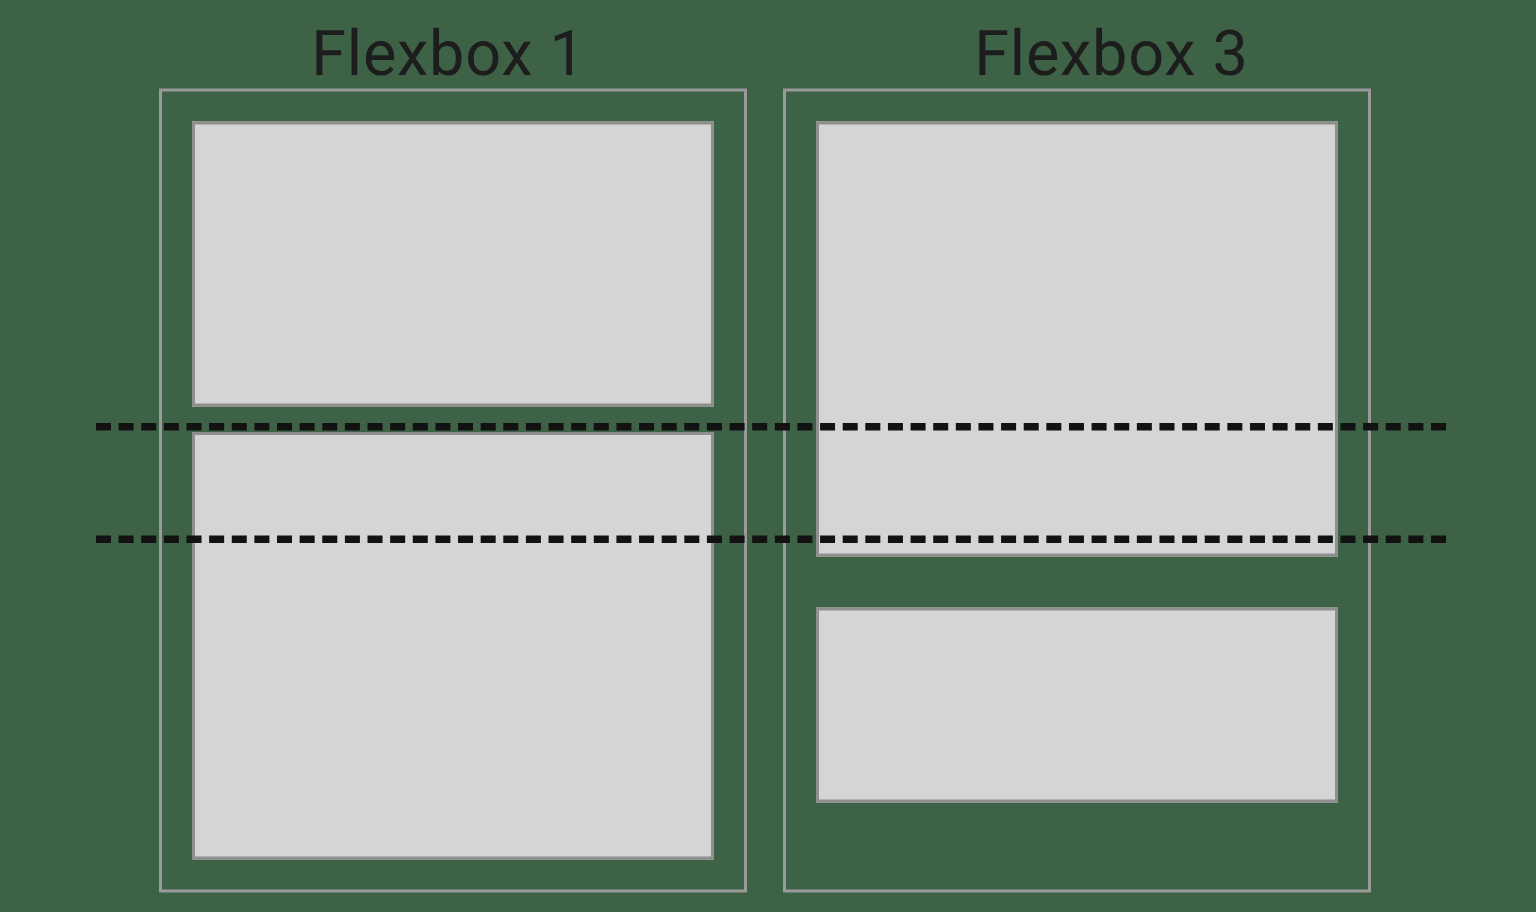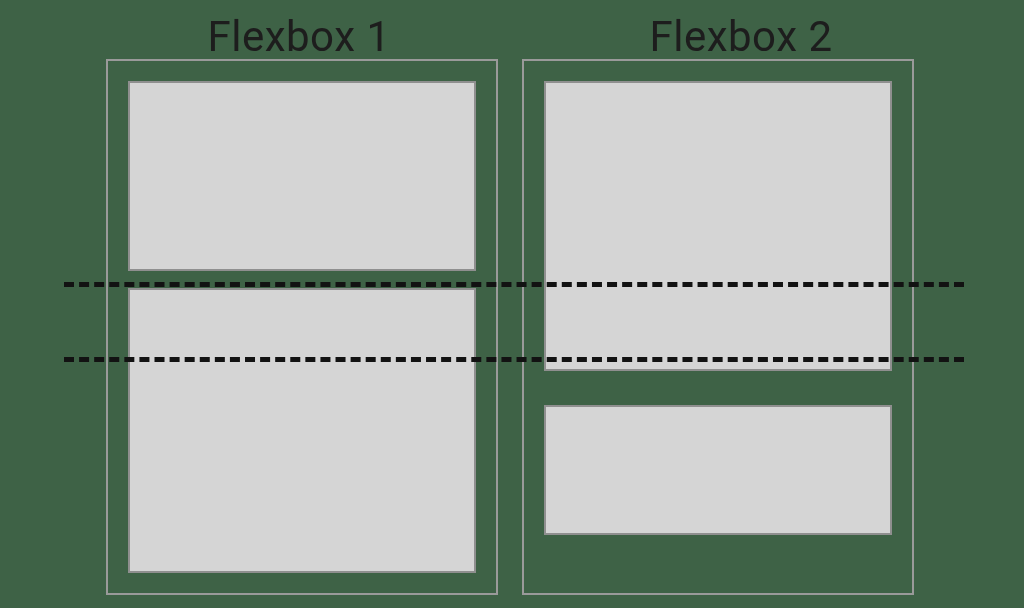--- a/index.html
+++ b/index.html
@@ -71,21 +71,21 @@
     .guide.g1 { top: 278px; }
     .guide.g2 { top: 353px; }
   </style>
 </head>
 <body>
 
 <div class="stage">
 
   <div class="label left">Flexbox 1</div>
 
-  <div class="label right">Flexbox 2</div>
+  <div class="label right">Flexbox 3</div>
 
   <div class="container left">
     <div class="item item-a"></div>
     <div class="item item-b"></div>
   </div>
 
   <div class="container right">
     <div class="item item-a"></div>
     <div class="item item-b"></div>
   </div>

